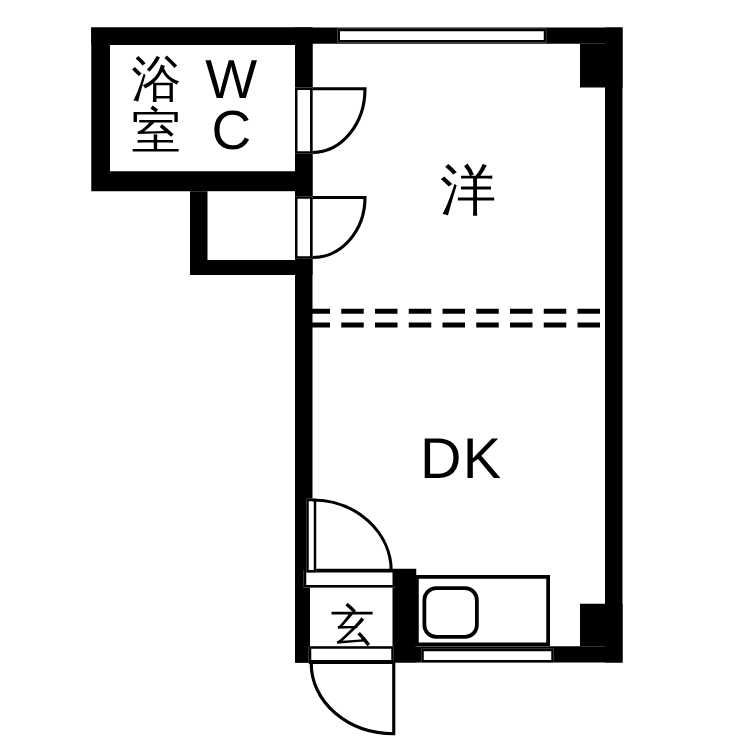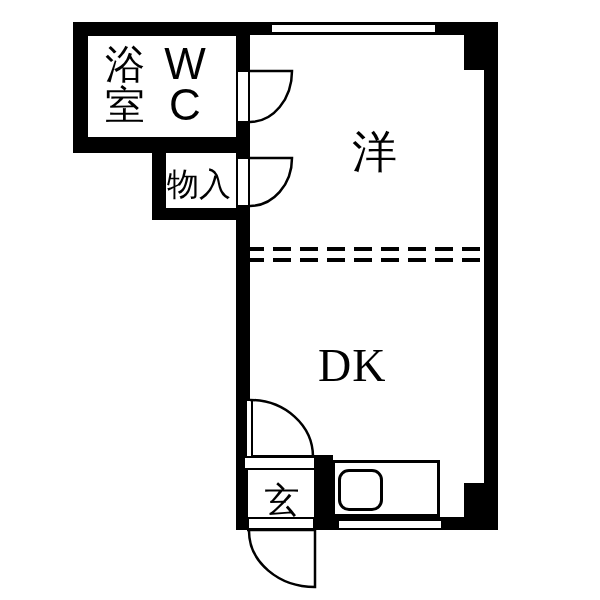--- a/index.html
+++ b/index.html
@@ -21,21 +21,21 @@
   .sink{border-radius:11px;}
   svg.overlay{position:absolute;left:0;top:0;z-index:5;}
   .arc{fill:none;stroke:var(--wall);stroke-width:2.5;}
   .dash{stroke:var(--wall);stroke-width:4;stroke-dasharray:18 9;fill:none;}
   .label{position:absolute;color:var(--ink);z-index:6;white-space:nowrap;}
   .label .ln{display:block;text-align:center;}
   .lbl-bath{left:101px;top:44px;width:48px;font-size:40px;line-height:41px;}
   .lbl-wc{left:163px;top:43px;width:44px;font-size:44px;line-height:41px;}
   .lbl-storage{left:159px;top:163px;width:80px;font-size:32px;text-align:center;}
   .lbl-west{left:352px;top:122px;font-size:45px;}
-  .lbl-dk{left:318px;top:339px;font-size:46px;letter-spacing:1px;font-family:Liberation Serif, serif;}
+  .lbl-dk{left:336px;top:339px;font-size:46px;letter-spacing:1px;}
   .lbl-ent{left:263px;top:477px;width:38px;font-size:35px;text-align:center;}
 </style>
 </head>
 <body>
 
 <div class="canvas">
 
   <div class="wall" style="left:73px;top:22px;width:425px;height:13px;"></div>
   <div class="wall" style="left:484px;top:22px;width:14px;height:508px;"></div>
   <div class="wall" style="left:236px;top:517px;width:262px;height:13px;"></div>
@@ -71,18 +71,17 @@
   </svg>
 
   <div class="label lbl-bath">
     <span class="ln">浴</span>
     <span class="ln">室</span>
   </div>
   <div class="label lbl-wc">
     <span class="ln">W</span>
     <span class="ln">C</span>
   </div>
-  <div class="label lbl-storage">物入</div>
   <div class="label lbl-west">洋</div>
   <div class="label lbl-dk">DK</div>
   <div class="label lbl-ent">玄</div>
 
 </div>
 
 </body></html>

